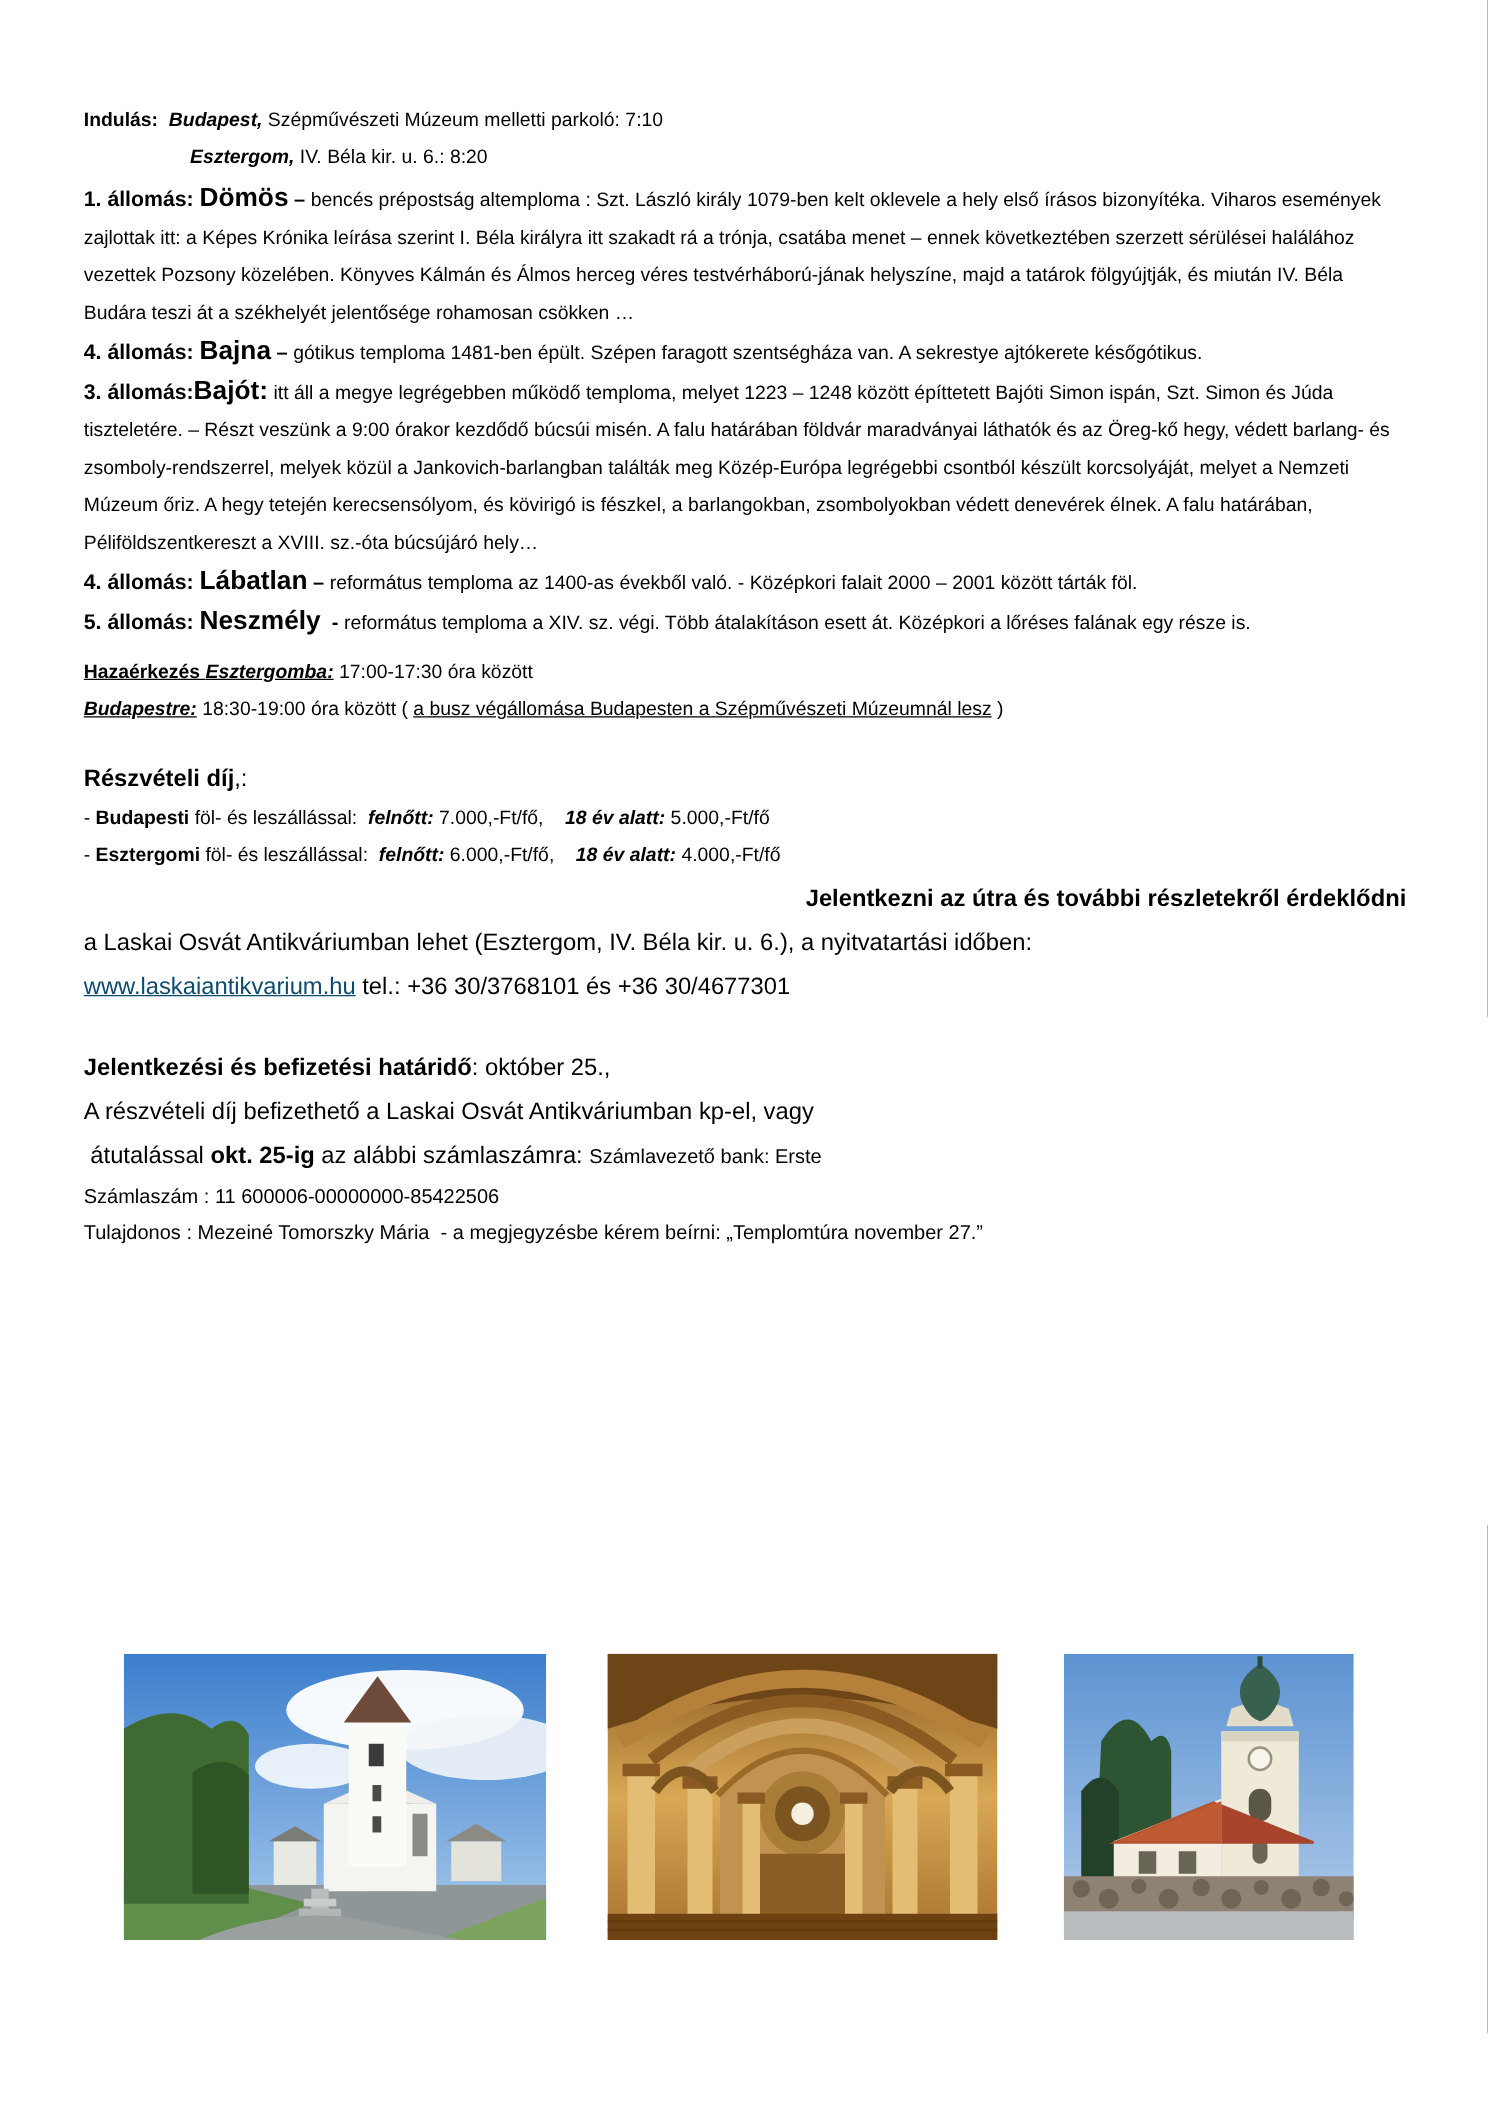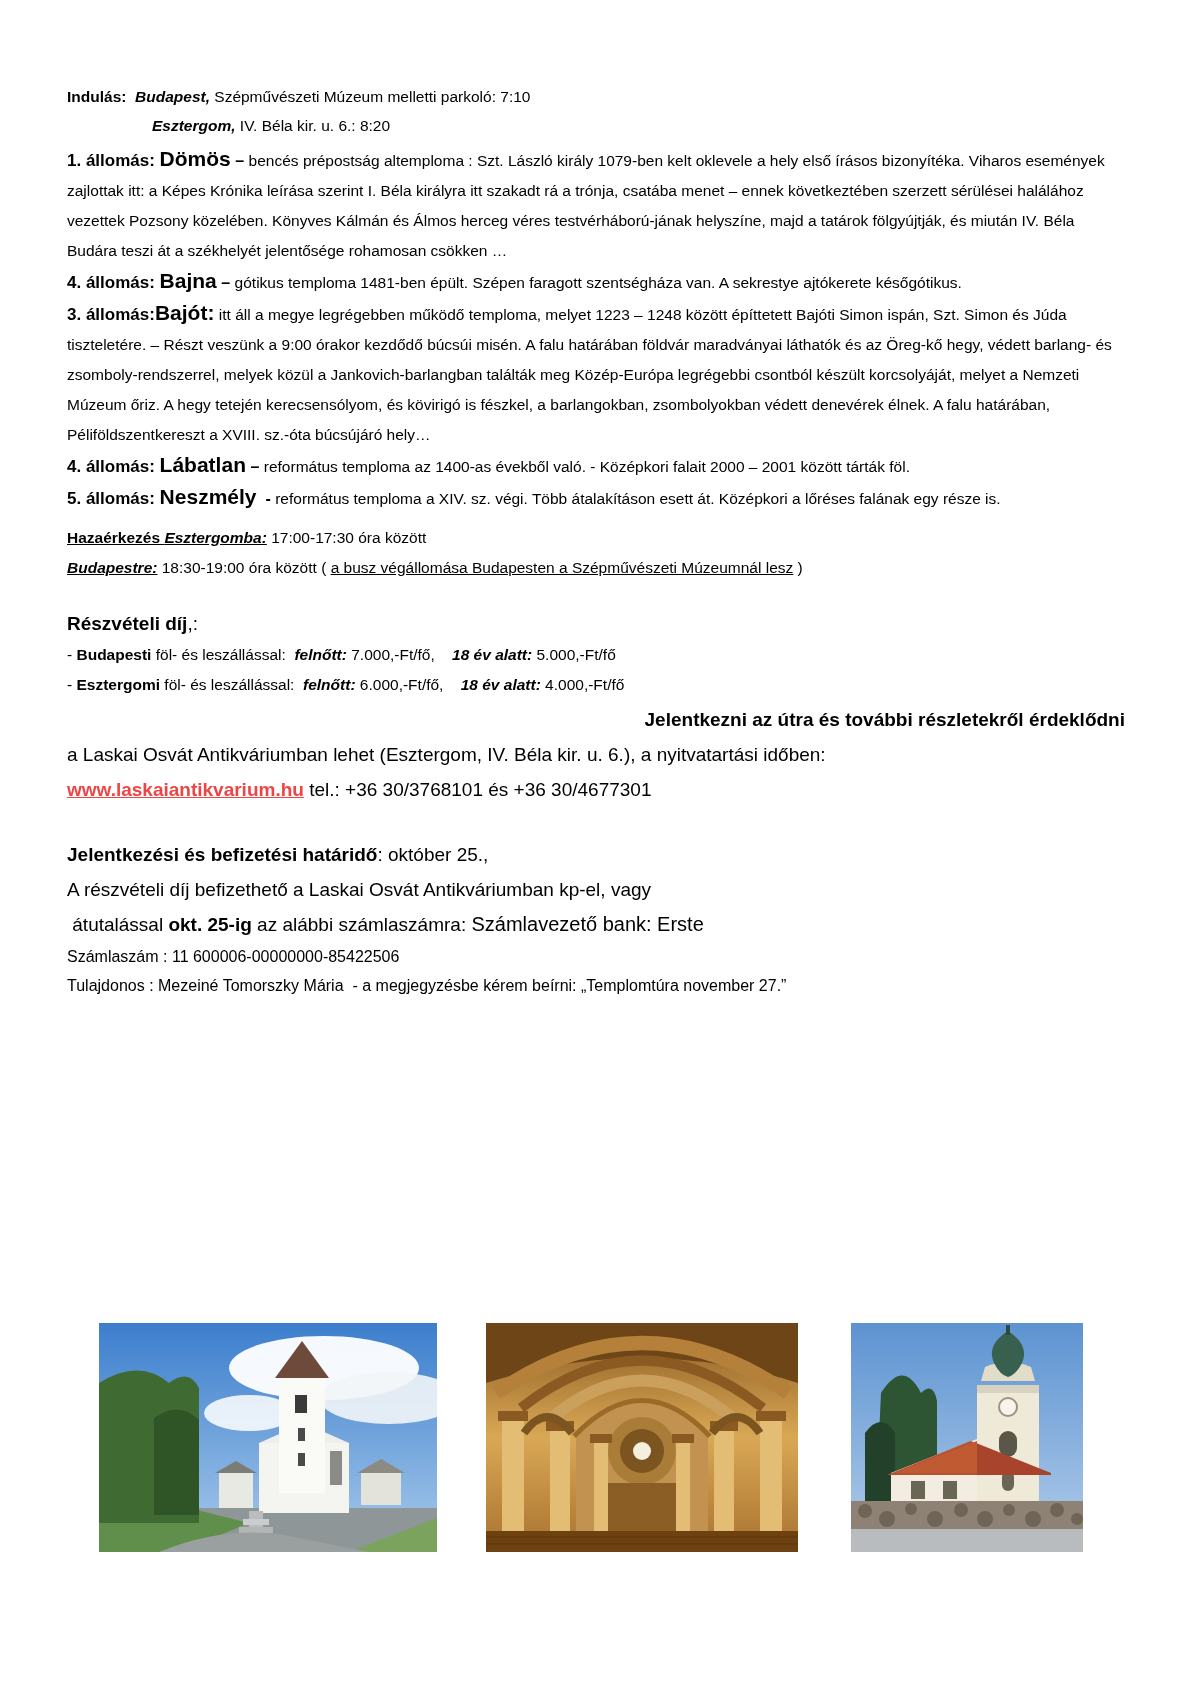--- a/index.html
+++ b/index.html
@@ -42,25 +42,25 @@
 
   .pricing { margin-top:24px; }
   .pricing-head { font-size:19px; line-height:33px; }
   .pricing-head .b { font-weight:bold; }
   .price-row { font-size:15.5px; line-height:30px; }
   .price-row .b { font-weight:bold; }
   .price-row .bi { font-weight:bold; font-style:italic; }
 
   .contact { margin-top:2px; font-size:19px; line-height:35px; }
   .contact .head { font-weight:bold;text-align:right; }
-  .contact a.link { color:#ef4444; text-decoration:underline; cursor:pointer;font-weight:bold; }
+  .contact a.link { color:#0c4a6e; text-decoration:underline; cursor:pointer; }
 
   .deadline { margin-top:30px; font-size:19px; line-height:35px; }
   .deadline .b { font-weight:bold; }
-  .deadline .small { font-size:20px;margin-top:30px; }
+  .deadline .small { font-size:16px;margin-top:30px; }
   .deadline .small-line { font-size:16px; line-height:29px; }
 
   .photos { position:absolute; left:0; top:1323px; width:1190px; height:229px; }
   .photo { position:absolute; top:0; height:229px; }
   .photo svg { display:block; }
 </style>
 </head>
 <body>
 
 <div class="page">

